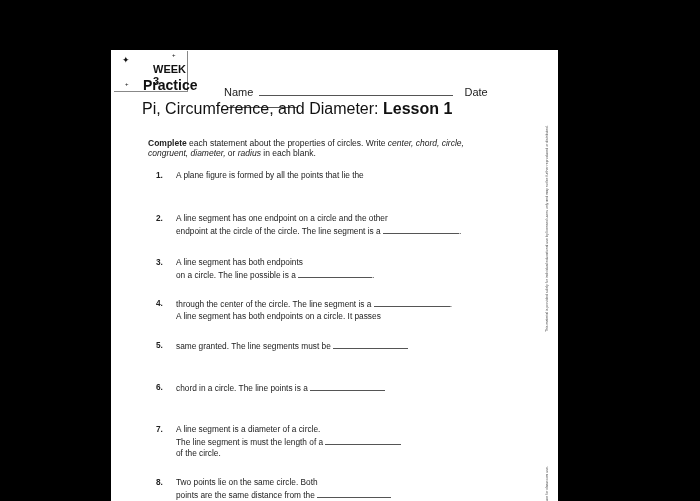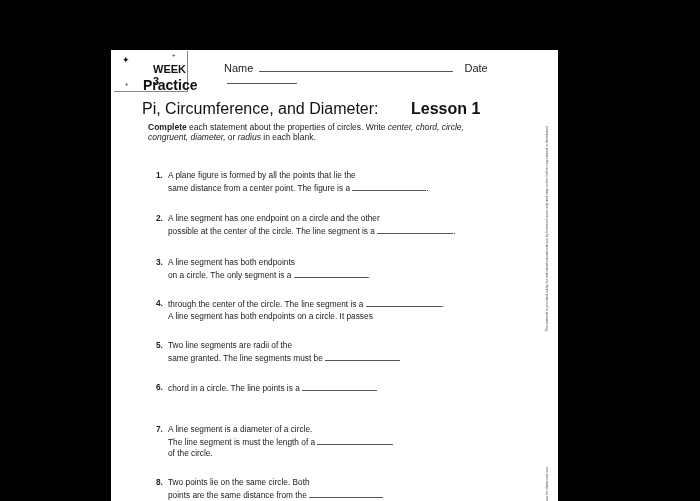--- a/index.html
+++ b/index.html
@@ -2,28 +2,28 @@
 <html><head>
 <meta charset="utf-8">
 <style>
   html, body { margin:0; padding:0; }
   body { width:700px; height:501px; background:#000; position:relative; overflow:hidden; font-family:"Liberation Sans", sans-serif; }
   .page { position:absolute; left:111px; top:50px; width:447px; height:451px; background:#fff; }
   .week-box { position:absolute; left:3px; top:1px; width:73px; height:40px; border-right:1.5px solid #888; border-bottom:1.5px solid #888; background:#fff; }
   .week-box .w1 { position:absolute; left:39px; top:12px; font-weight:bold; font-size:11px; color:#111; }
   .week-box .w2 { position:absolute; left:29px; top:26px; font-weight:bold; font-size:14px; color:#111; }
   .star { position:absolute; color:#111; font-size:9px; line-height:9px; }
-  .name-line { position:absolute; left:89px; top:12px; font-size:11px; color:#222;padding-left:24px; }
+  .name-line { position:absolute; left:89px; top:36px; font-size:11px; color:#222;padding-left:24px; }
   .uline { display:inline-block; border-bottom:1px solid #555; vertical-align:baseline; height:8px; }
   .title { position:absolute; left:31px; top:50px; font-size:16px; color:#111; }
-  .title b { font-weight:bold;margin-left:28px; }
-  .instr { position:absolute; left:37px; top:72px; width:320px; font-size:8.5px; line-height:10px; color:#222; }
+  .title b { font-weight:bold; }
+  .instr { position:absolute; left:37px; top:88px; width:320px; font-size:8.5px; line-height:10px; color:#222; }
   .q { position:absolute; left:45px; font-size:8.3px; line-height:11.5px; color:#222; }
   .q .num { position:absolute; left:0; font-weight:bold; }
-  .q .txt { margin-left:12px; display:block; }
+  .q .txt { margin-left:20px; display:block; }
   .side { position:absolute; font-size:3.5px; color:#444; transform:rotate(-90deg); transform-origin:left top; white-space:nowrap; }
 </style>
 </head>
 <body>
 
 <div class="page">
   <div class="week-box">
     <span class="star" style="left:8px;top:5px;">✦</span>
     <span class="star" style="left:58px;top:0px;font-size:6px;">+</span>
     <span class="star" style="left:11px;top:29px;font-size:6px;">+</span>
@@ -42,44 +42,42 @@
     <span>Pi, Circumference, and Diameter: </span><b>Lesson 1</b>
   </div>
 
   <div class="instr">
     <b>Complete</b><span> each statement about the properties of circles. Write </span><i>center, chord, circle, congruent, diameter,</i><span> or </span><i>radius</i><span> in each blank.</span>
   </div>
 
   <div class="q" style="top:120px;">
     <span class="num">1.</span>
     <span class="txt">A plane figure is formed by all the points that lie the</span>
-    <span class="txt"><span>same distance from a center point. The figure is a</span> <span class="uline" style="width:74px;"></span><span>.</span></span>
   </div>
 
   <div class="q" style="top:163px;">
     <span class="num">2.</span>
     <span class="txt">A line segment has one endpoint on a circle and the other</span>
-    <span class="txt"><span>possible at the center of the circle. The line segment is a</span> <span class="uline" style="width:76px;"></span><span>.</span></span>
+    <span class="txt"><span>endpoint at the circle of the circle. The line segment is a</span> <span class="uline" style="width:76px;"></span><span>.</span></span>
   </div>
 
   <div class="q" style="top:207px;">
     <span class="num">3.</span>
     <span class="txt">A line segment has both endpoints</span>
-    <span class="txt"><span>on a circle. The only segment is a</span> <span class="uline" style="width:74px;"></span><span>.</span></span>
+    <span class="txt"><span>on a circle. The line possible is a</span> <span class="uline" style="width:74px;"></span><span>.</span></span>
   </div>
 
   <div class="q" style="top:248px;">
     <span class="num">4.</span>
     <span class="txt"><span>through the center of the circle. The line segment is a</span> <span class="uline" style="width:76px;"></span><span>.</span></span>
     <span class="txt">A line segment has both endpoints on a circle. It passes</span>
   </div>
 
   <div class="q" style="top:290px;">
     <span class="num">5.</span>
-    <span class="txt">Two line segments are radii of the</span>
     <span class="txt"><span>same granted. The line segments must be</span> <span class="uline" style="width:75px;"></span></span>
   </div>
 
   <div class="q" style="top:332px;">
     <span class="num">6.</span>
     <span class="txt"><span>chord in a circle. The line points is a</span> <span class="uline" style="width:75px;"></span></span>
   </div>
 
   <div class="q" style="top:374px;">
     <span class="num">7.</span>

